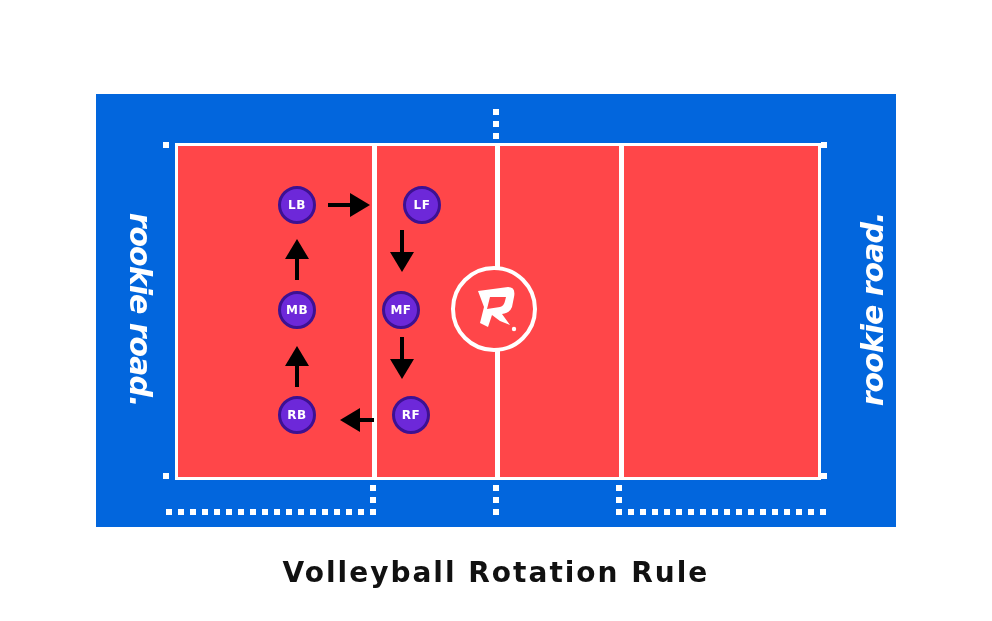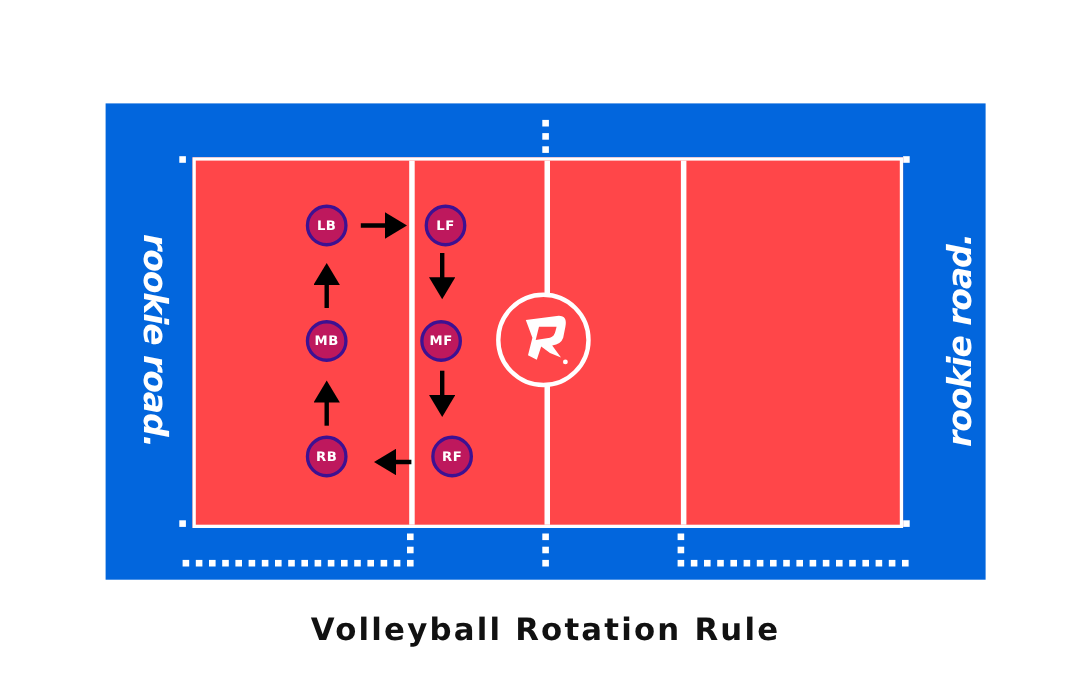--- a/index.html
+++ b/index.html
@@ -3,21 +3,21 @@
 <meta charset="utf-8">
 <style>
   html,body{margin:0;padding:0;background:#ffffff;}
   body{width:992px;height:621px;position:relative;overflow:hidden;font-family:"Liberation Sans",sans-serif;}
   .abs{position:absolute;}
   .floor{left:96px;top:94px;width:800px;height:433px;background:#0266DD;}
   .court{left:175px;top:143px;width:640px;height:331px;background:#FF4649;border:3px solid #ffffff;box-sizing:content-box;}
   .vline{position:absolute;top:0;width:5px;height:331px;background:#ffffff;}
   .dot{position:absolute;width:6px;height:6px;background:#ffffff;}
   .brand{position:absolute;color:#ffffff;font-family:"DejaVu Sans",sans-serif;font-style:italic;font-weight:bold;font-size:30px;letter-spacing:-1px;white-space:nowrap;}
-  .player{position:absolute;width:38px;height:38px;border-radius:50%;background:#be185d;border:3px solid #3D1192;box-sizing:border-box;color:#ffffff;font-family:"DejaVu Sans",sans-serif;font-weight:bold;font-size:12px;display:flex;align-items:center;justify-content:center;letter-spacing:0.5px;}
+  .player{position:absolute;width:38px;height:38px;border-radius:50%;background:#6d28d9;border:3px solid #3D1192;box-sizing:border-box;color:#ffffff;font-family:"DejaVu Sans",sans-serif;font-weight:bold;font-size:12px;display:flex;align-items:center;justify-content:center;letter-spacing:0.5px;}
   .title{position:absolute;left:0;top:556px;width:992px;text-align:center;font-family:"DejaVu Sans",sans-serif;font-weight:bold;font-size:28px;letter-spacing:2px;color:#111111;}
 </style>
 </head>
 <body>
 
 <div class="abs floor">
 
   <div class="dot" style="left:397px;top:15px;"></div>
   <div class="dot" style="left:397px;top:27px;"></div>
   <div class="dot" style="left:397px;top:39px;"></div>
@@ -100,19 +100,19 @@
     <line x1="328" y1="205" x2="366" y2="205" marker-end="url(#ah)"></line>
     <line x1="402" y1="230" x2="402" y2="268" marker-end="url(#ah)"></line>
     <line x1="402" y1="337" x2="402" y2="375" marker-end="url(#ah)"></line>
     <line x1="374" y1="420" x2="344" y2="420" marker-end="url(#ah)"></line>
     <line x1="297" y1="387" x2="297" y2="350" marker-end="url(#ah)"></line>
     <line x1="297" y1="280" x2="297" y2="243" marker-end="url(#ah)"></line>
   </g>
 </svg>
 
 <div class="player" style="left:278px;top:186px;">LB</div>
-<div class="player" style="left:386px;top:186px;">LF</div>
+<div class="player" style="left:403px;top:186px;">LF</div>
 <div class="player" style="left:278px;top:291px;">MB</div>
 <div class="player" style="left:382px;top:291px;">MF</div>
 <div class="player" style="left:278px;top:396px;">RB</div>
 <div class="player" style="left:392px;top:396px;">RF</div>
 
 <div class="title">Volleyball Rotation Rule</div>
 
 </body></html>

